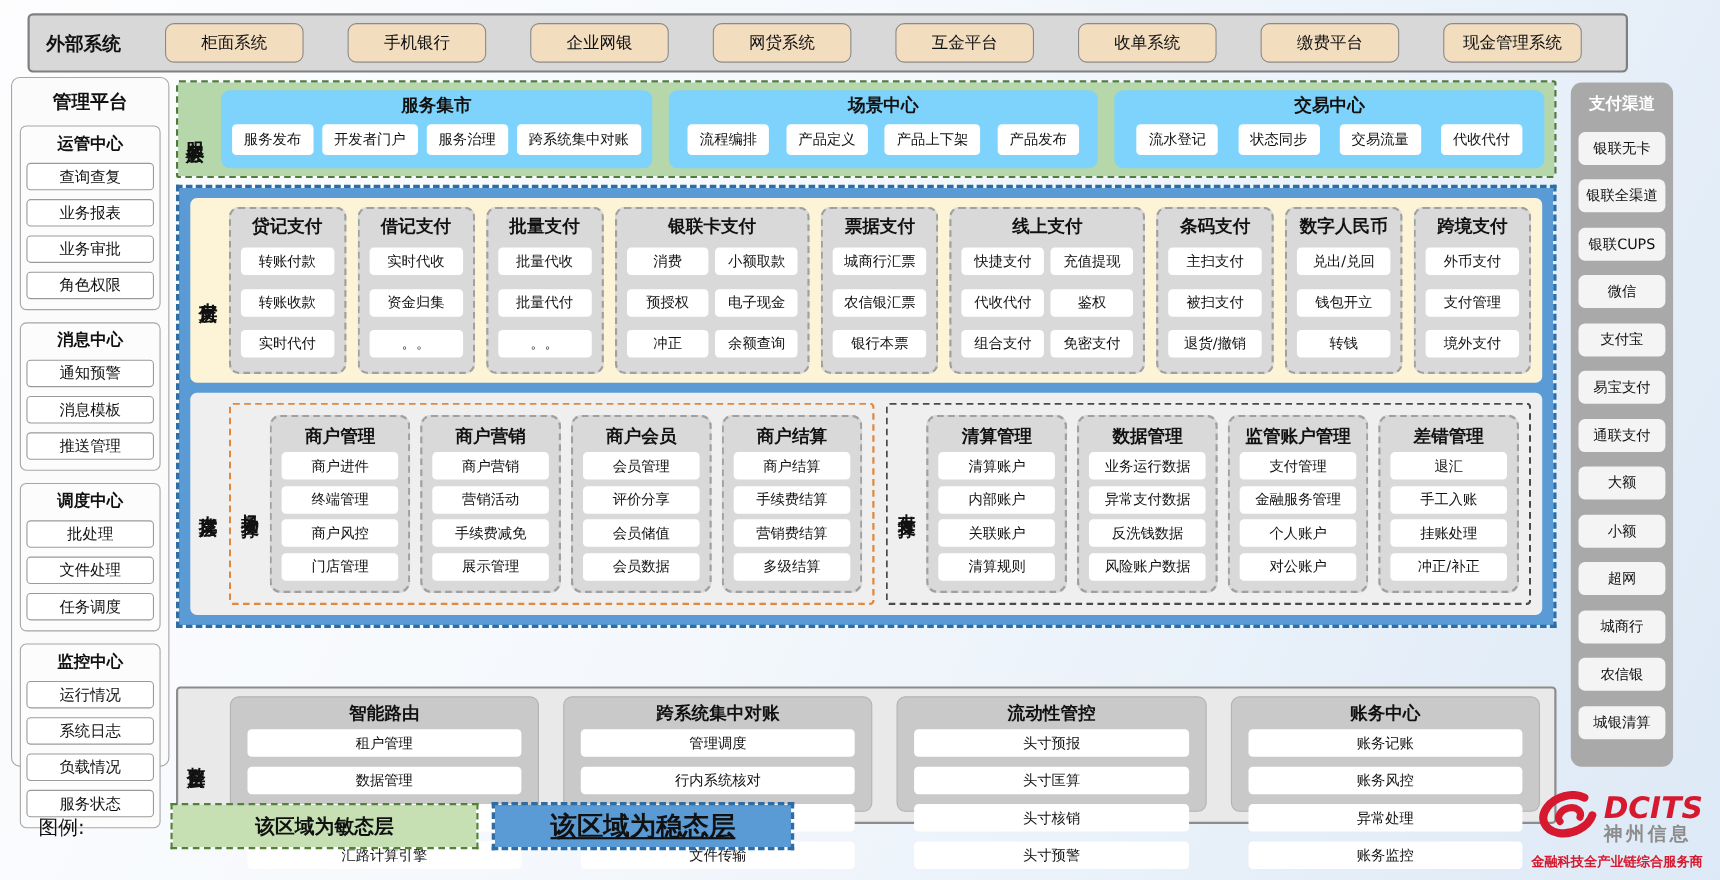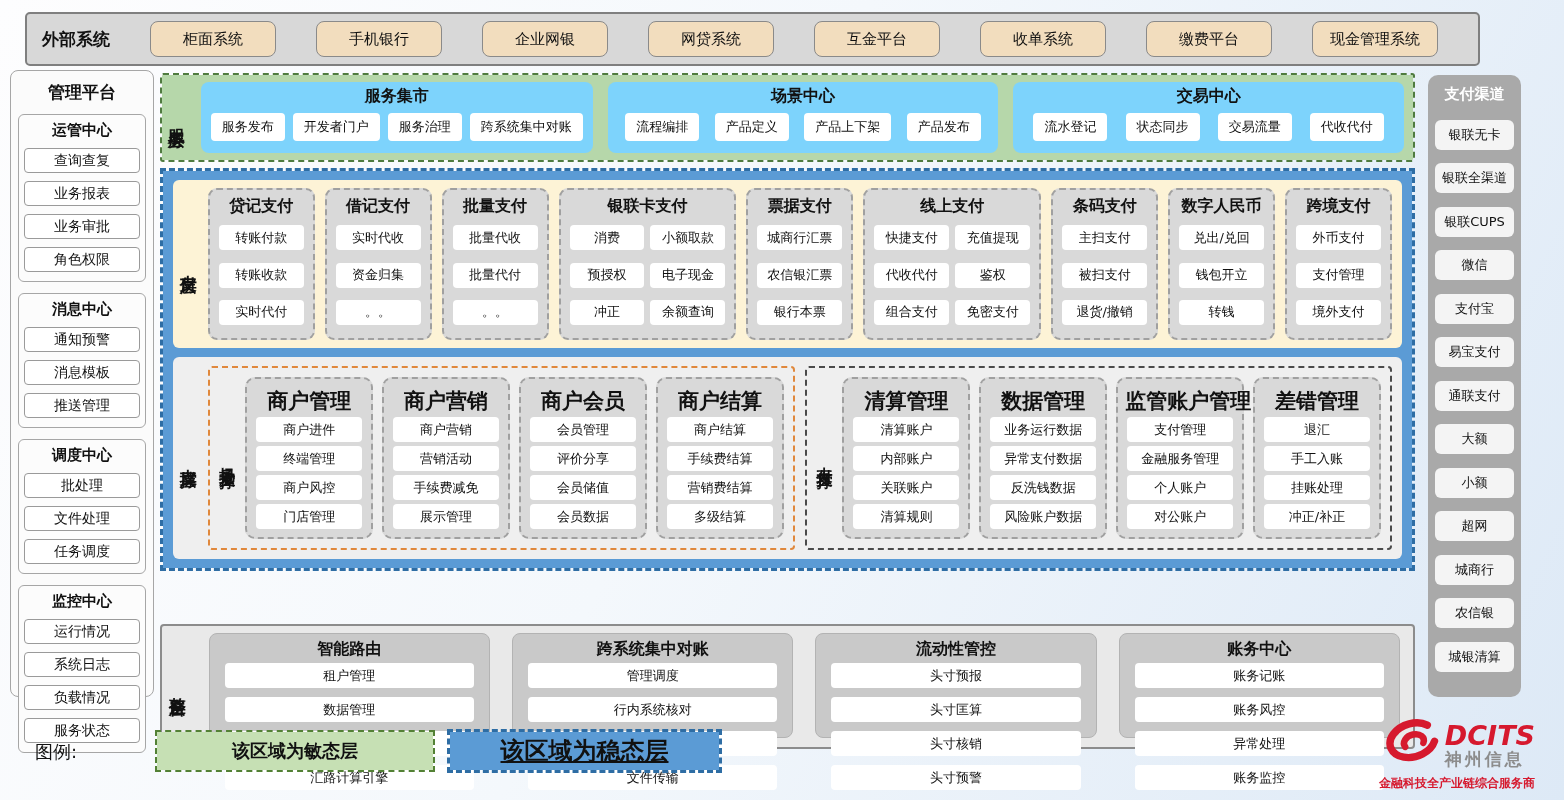--- a/index.html
+++ b/index.html
@@ -53,21 +53,21 @@
   
   .support-layer{background:#efefef;border-radius:6px;flex:1;display:flex;align-items:stretch;
     box-sizing:border-box;padding:9px 10px 9px 6px;gap:10px;}
   .support-group{flex:1;border:2px dashed #888;border-radius:4px;box-sizing:border-box;
     display:flex;align-items:stretch;padding:9px 9px;gap:9px;min-width:0;}
   .support-group[data-style="orange"]{border-color:#e0883c;}
   .support-group[data-style="dark"]{border-color:#4a4a4a;}
   .support-group .vlabel{font-size:16px;}
   .sup-col{flex:1;background:#d9d9d9;border:2px dashed #a0a0a0;border-radius:10px;box-sizing:border-box;
     display:flex;flex-direction:column;padding:3px 7px 6px;min-width:0;}
-  .sup-col-title{text-align:center;font-weight:bold;font-size:21px;margin:5px 0 0;white-space:nowrap;}
+  .sup-col-title{text-align:center;font-weight:bold;font-size:16px;margin:5px 0 0;white-space:nowrap;}
   .sup-col-items{flex:1;display:flex;flex-direction:column;justify-content:space-evenly;padding:2px 2px;gap:4px;}
   
   .integration-layer{position:absolute;left:160px;top:580px;width:1255px;height:125px;box-sizing:border-box;
     background:#e9e9e9;border:2px solid #8c8c8c;border-radius:4px;display:flex;align-items:stretch;
     padding:7px 13px 9px 6px;gap:22px;margin-top:44px;}
   .int-group{flex:1;background:#c9c9c9;border:1px solid #b3b3b3;border-radius:8px;box-sizing:border-box;
     display:flex;flex-direction:column;padding:1px 15px 9px;min-width:0;}
   .int-title{text-align:center;font-weight:bold;font-size:16px;margin:4px 0 3px;white-space:nowrap;}
   .int-items{flex:1;display:grid;grid-template-columns:1fr;gap:9px 16px;}
   
@@ -79,21 +79,21 @@
     font-size:13px;white-space:nowrap;}
   
   .legend-label{position:absolute;left:35px;top:740px;font-size:18px;}
   .legend-green{position:absolute;left:155px;top:730px;width:280px;height:42px;box-sizing:border-box;
     background:#c6e0b4;background-clip:padding-box;border:2px dashed #538135;
     display:flex;align-items:center;justify-content:center;font-size:18px;font-weight:bold;}
   .legend-blue{position:absolute;left:447px;top:729px;width:275px;height:44px;box-sizing:border-box;
     background:#5b9bd5;background-clip:padding-box;border:3px dashed #2e6da4;
     display:flex;align-items:center;justify-content:center;font-size:24px;font-weight:bold;text-decoration:underline;}
   
-  .logo{position:absolute;right:29px;bottom:8px;width:178px;}
+  .logo{position:absolute;right:16px;bottom:8px;width:178px;}
   .logo-top{display:flex;align-items:center;justify-content:flex-end;gap:3px;}
   .logo-brand{color:#d6192e;font-weight:bold;font-style:italic;font-size:27px;line-height:1;}
   .logo-company{color:#8c8c8c;font-size:17px;font-weight:bold;letter-spacing:3px;line-height:1.2;}
   .logo-slogan{color:#d6192e;font-size:12px;font-weight:bold;margin-top:2px;white-space:nowrap;text-align:right;}
 </style>
 </head>
 <body>
 
 <div class="topbar">
   <div class="topbar-label">外部系统</div>

